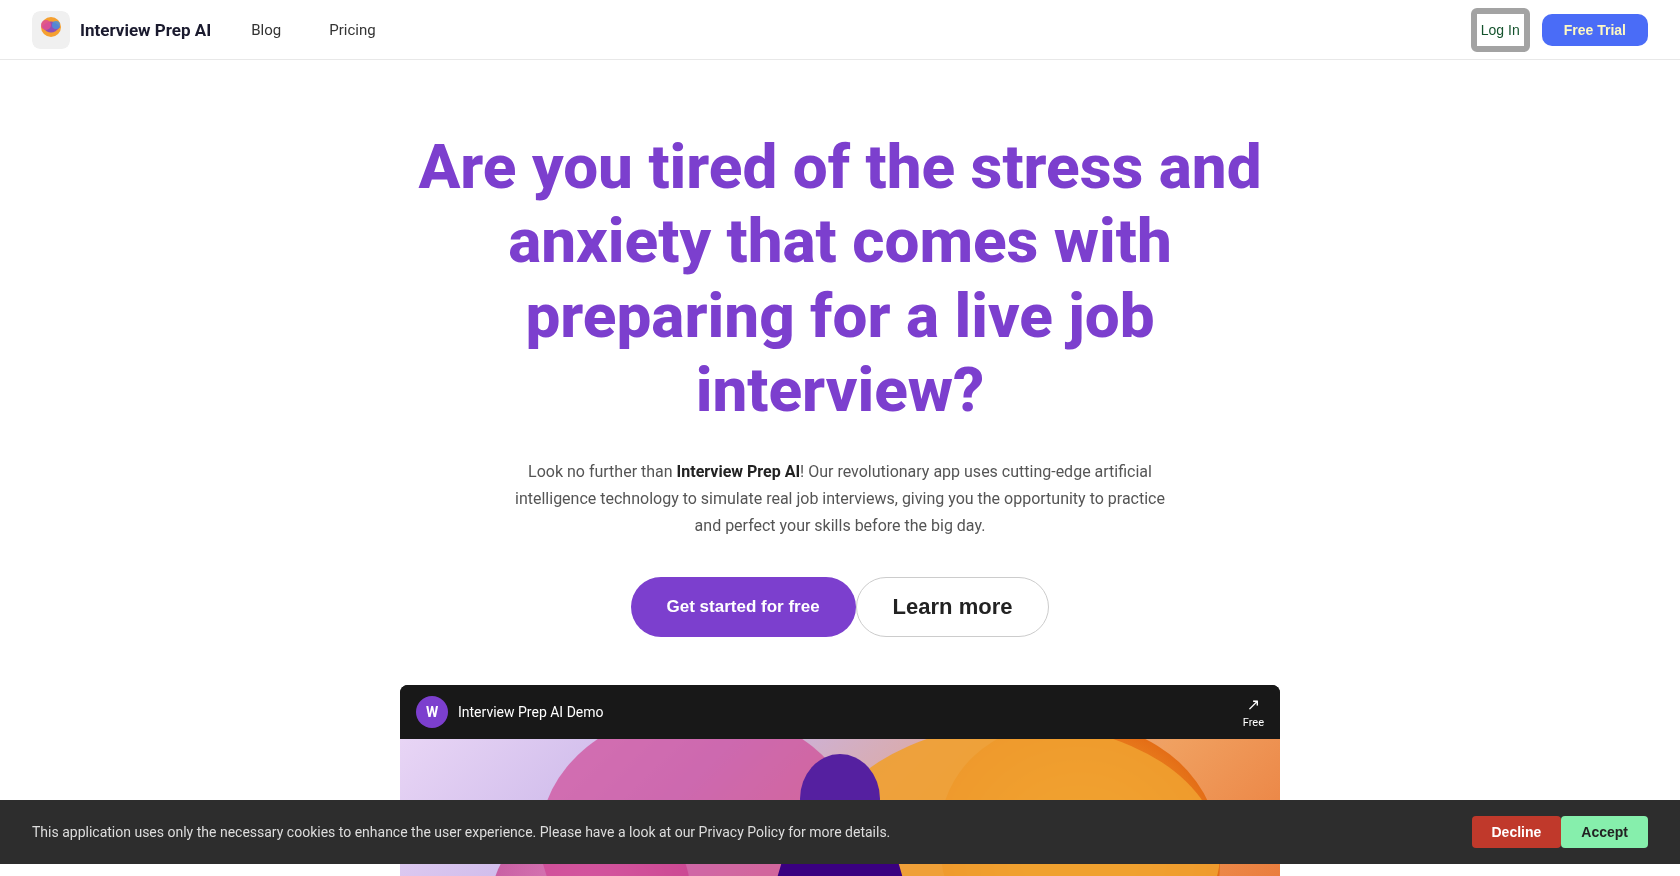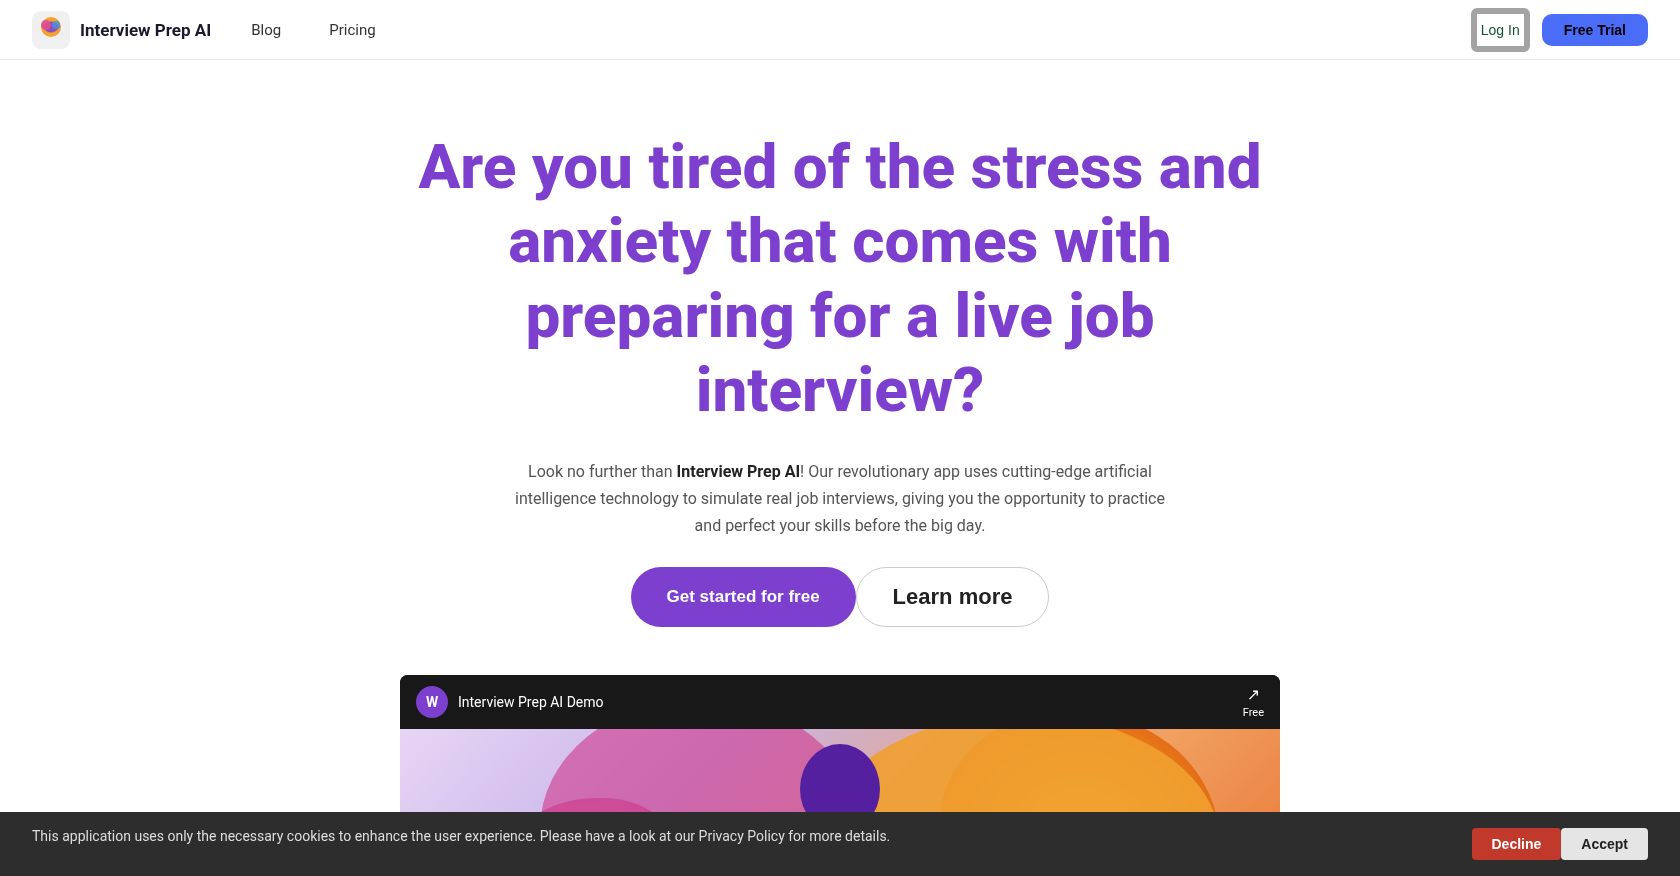--- a/index.html
+++ b/index.html
@@ -75,21 +75,21 @@
       color: #14532d;
       font-size: 14px;
       cursor: pointer;
     }
 
     .btn-free-trial {
       padding: 8px 22px;
       border: none;
       border-radius: 10px;
       background: #4a6cf7;
-      color: #000000;
+      color: #fef9c3;
       font-size: 14px;
       font-weight: 600;
       cursor: pointer;
     }
 
     
     .hero {
       display: flex;
       flex-direction: column;
       align-items: center;
@@ -104,21 +104,21 @@
       line-height: 1.2;
       max-width: 900px;
       margin-bottom: 30px;
     }
 
     .hero-subtitle {
       font-size: 16px;
       color: #555;
       max-width: 680px;
       line-height: 1.7;
-      margin-bottom: 28px;
+      margin-bottom: 38px;
     }
 
     .hero-subtitle strong {
       color: #222;
     }
 
     .hero-buttons {
       display: flex;
       margin-bottom: 48px;
     }
@@ -231,27 +231,27 @@
       width: 200px;
       height: 190px;
       background: radial-gradient(ellipse, #e060a0 20%, #c03080 80%);
       border-radius: 55% 45% 60% 40%;
       opacity: 0.7;
     }
 
     
     .cookie-banner {
       position: fixed;
-      bottom: 0;
+      bottom: 12px;
       left: 0;
       right: 0;
       background: #2d2d2d;
       color: #ddd;
       display: flex;
-      align-items: flex-start;
+      align-items: center;
       justify-content: space-between;
       padding: 16px 32px;
       font-size: 14px;
       z-index: 1000;
     }
 
     .cookie-text {
       flex: 1;
     }
 
@@ -265,21 +265,21 @@
       color: #fff;
       border: none;
       border-radius: 4px;
       font-size: 14px;
       font-weight: 600;
       cursor: pointer;
     }
 
     .btn-accept {
       padding: 8px 20px;
-      background: #e5e5e5;
+      background: #86efac;
       color: #222;
       border: none;
       border-radius: 4px;
       font-size: 14px;
       font-weight: 600;
       cursor: pointer;
     }
   </style>
 </head>
 <body>

